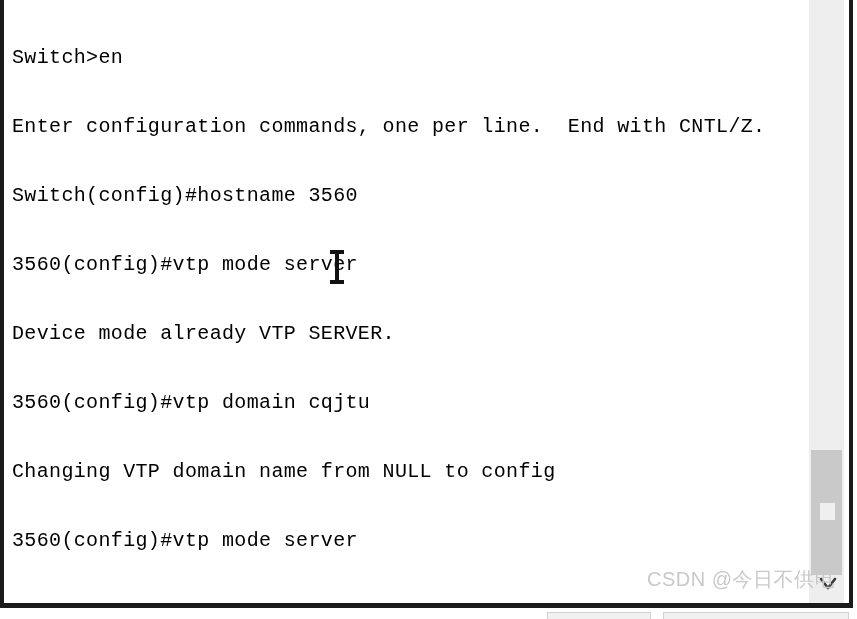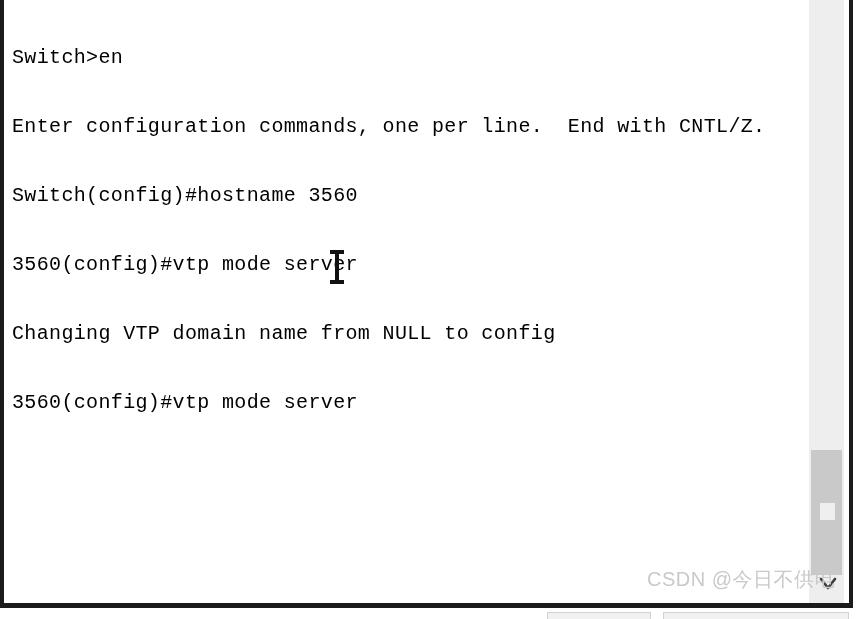--- a/index.html
+++ b/index.html
@@ -149,20 +149,22 @@
 
 <div id="app">
 
   <div id="terminal-frame">
 
     <div id="console-output">
       <div class="cli-line">Switch&gt;en</div>
       <div class="cli-line">Enter configuration commands, one per line.  End with CNTL/Z.</div>
       <div class="cli-line">Switch(config)#hostname 3560</div>
       <div class="cli-line">3560(config)#vtp mode server</div>
+      <div class="cli-line">Device mode already VTP SERVER.</div>
+      <div class="cli-line">3560(config)#vtp domain cqjtu</div>
       <div class="cli-line">Changing VTP domain name from NULL to config</div>
       <div class="cli-line">3560(config)#vtp mode server</div>
       
       
       
       
       
       
       
       

